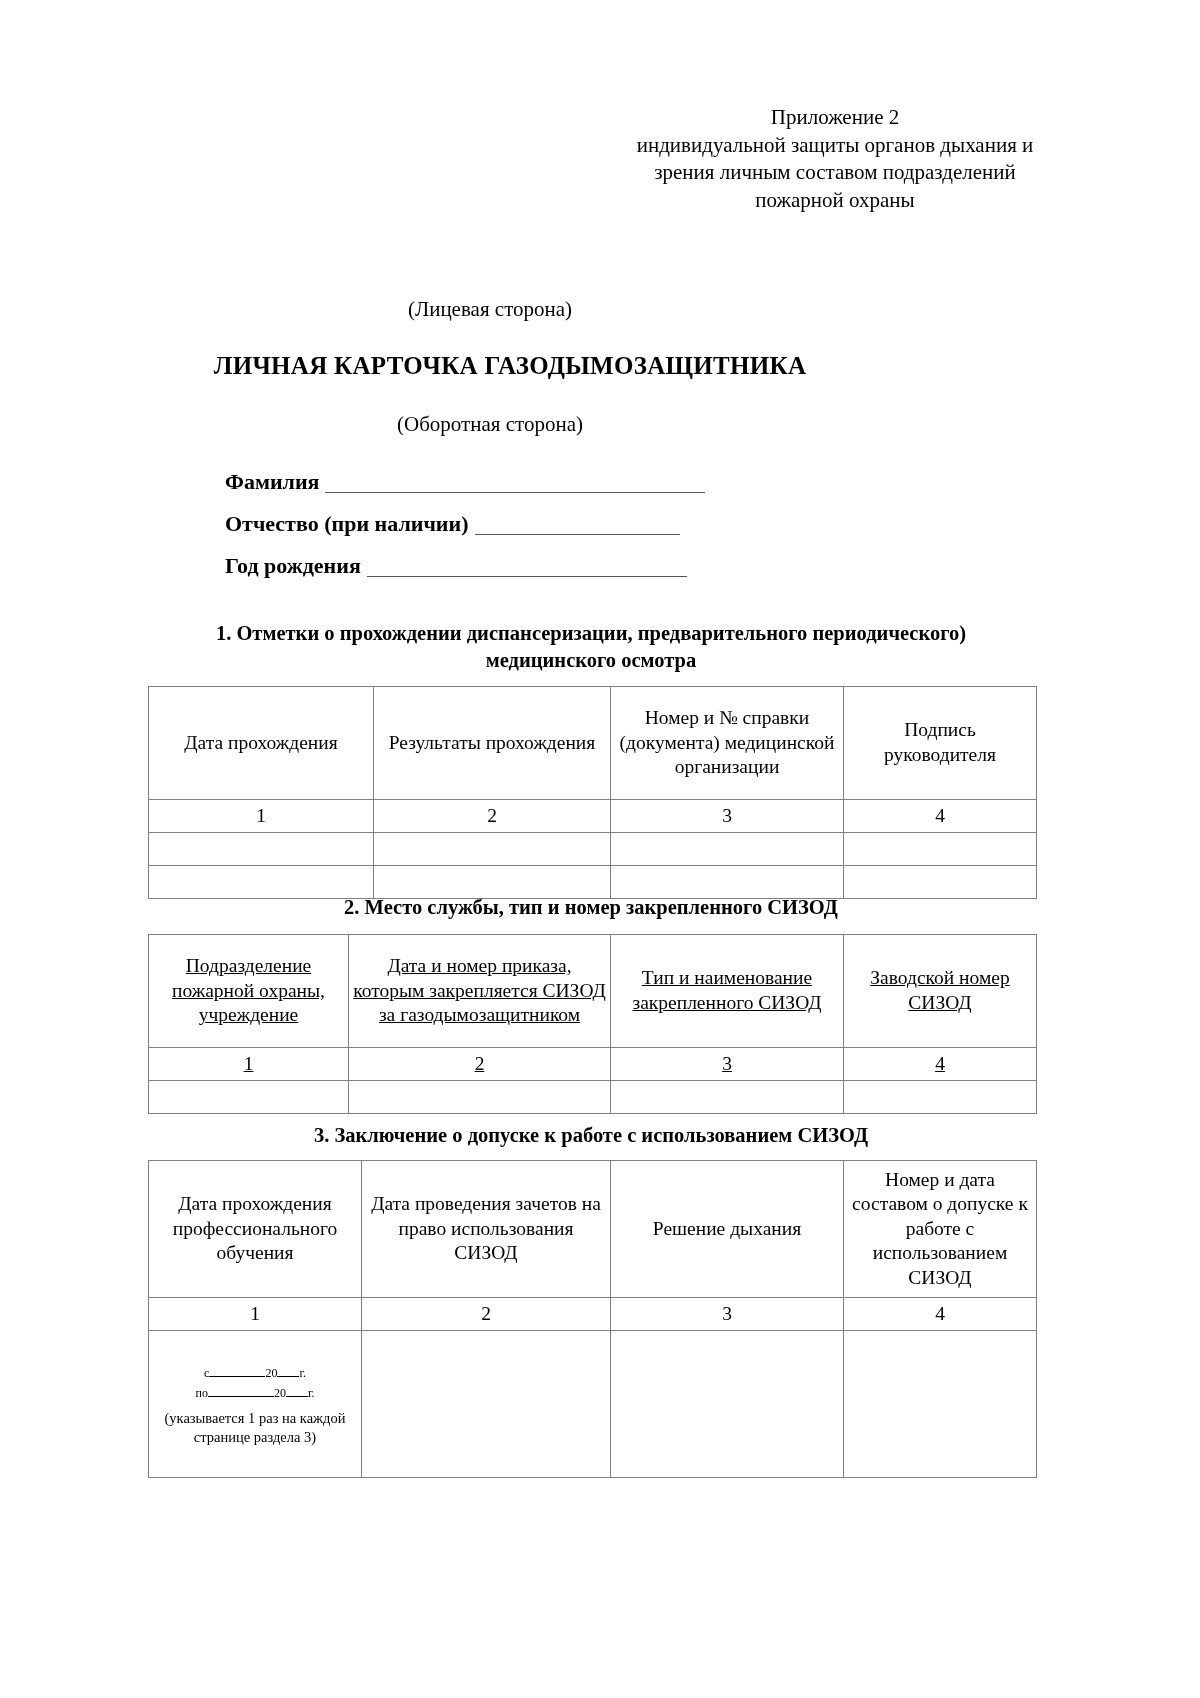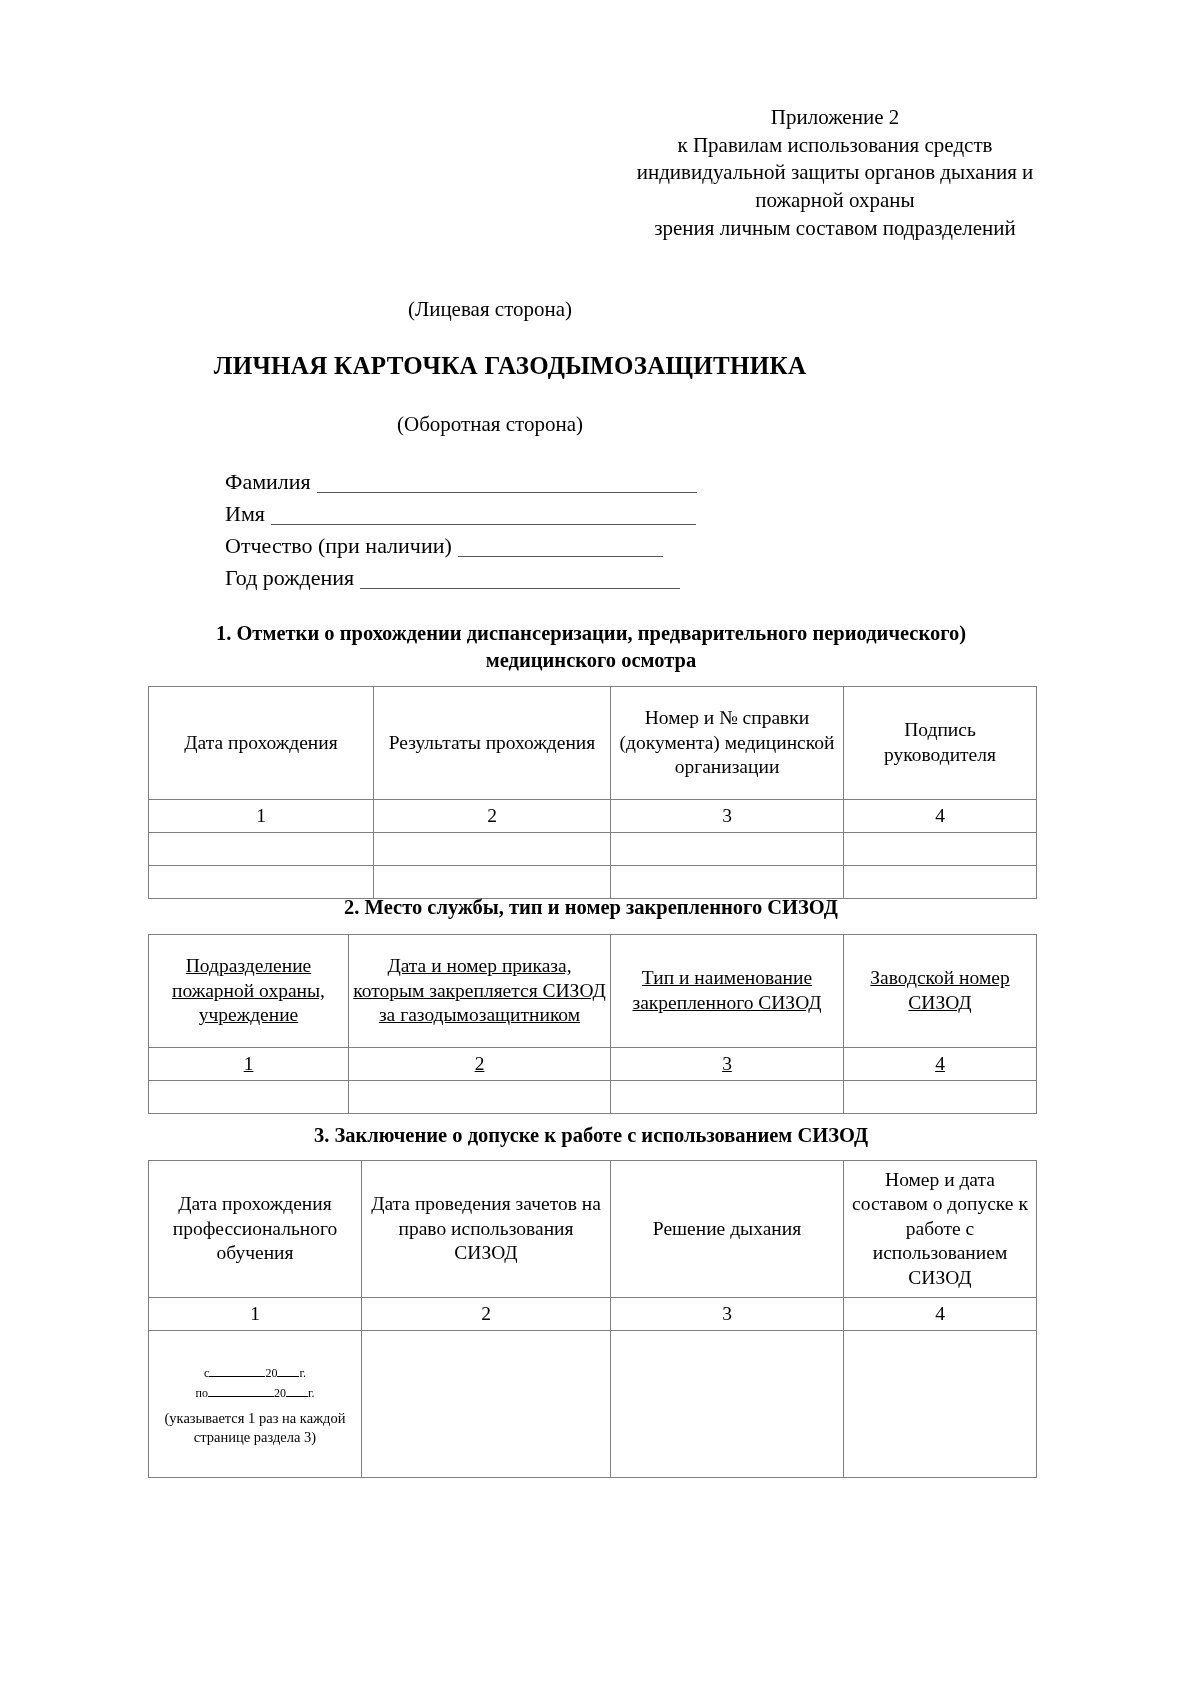--- a/index.html
+++ b/index.html
@@ -62,22 +62,23 @@
   .fields {
     position: absolute;
     top: 466px;
     left: 225px;
     width: 560px;
     font-size: 22px;
   }
   .field-row {
     display: flex;
     align-items: flex-end;
-    margin-bottom: 5px;
+    margin-bottom: 15px;
     height: 27px;
+    font-weight: bold;
   }
   .field-label {
     white-space: nowrap;
     margin-right: 6px;
     line-height: 1;
   }
   .field-rule {
     border-bottom: 1.6px solid #555;
     height: 17px;
     flex: 0 0 auto;
@@ -151,40 +152,35 @@
     padding: 0 6px;
   }
 </style>
 </head>
 <body>
 
 <div class="page">
 
   <div class="appendix-block">
     <span class="appendix-line">Приложение 2</span>
-    <span class="appendix-line">к Правилам использования средств</span>
     <span class="appendix-line">индивидуальной защиты органов дыхания и</span>
+    <span class="appendix-line">зрения личным составом подразделений</span>
     <span class="appendix-line">пожарной охраны</span>
-    <span class="appendix-line">зрения личным составом подразделений</span>
   </div>
 
   <div class="side-caption front">(Лицевая сторона)</div>
 
   <div class="doc-title">ЛИЧНАЯ КАРТОЧКА ГАЗОДЫМОЗАЩИТНИКА</div>
 
   <div class="side-caption back">(Оборотная сторона)</div>
 
   <div class="fields">
     <div class="field-row">
       <span class="field-label">Фамилия</span>
       <span class="field-rule rule-380"></span>
-    </div>
-    <div class="field-row">
-      <span class="field-label">Имя</span>
-      <span class="field-rule rule-425"></span>
     </div>
     <div class="field-row">
       <span class="field-label">Отчество (при наличии)</span>
       <span class="field-rule rule-205"></span>
     </div>
     <div class="field-row">
       <span class="field-label">Год рождения</span>
       <span class="field-rule rule-320"></span>
     </div>
   </div>

